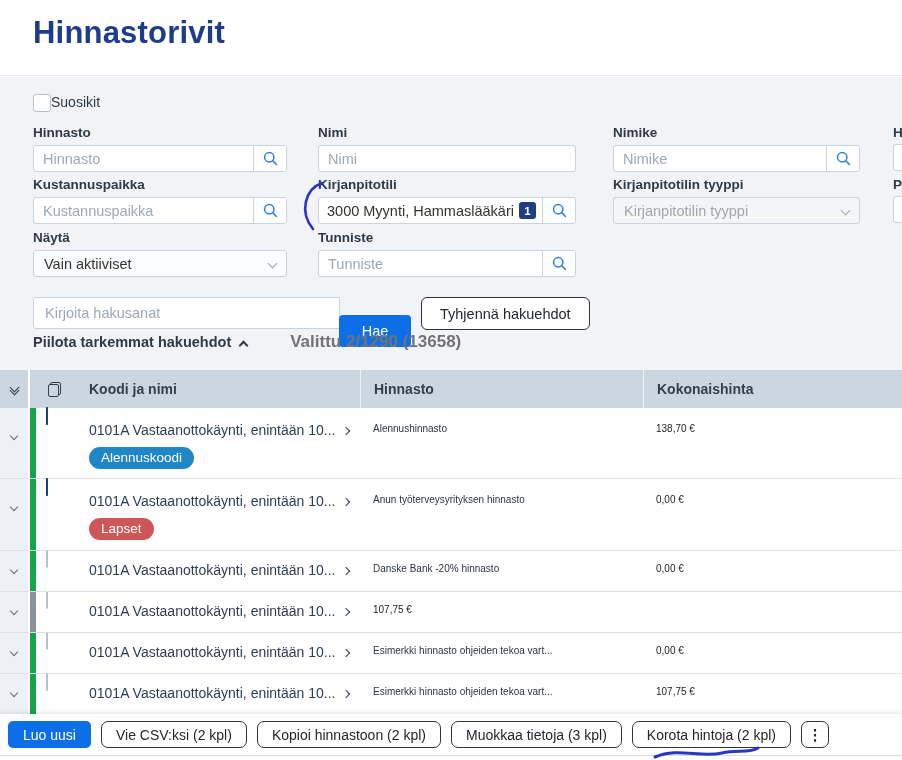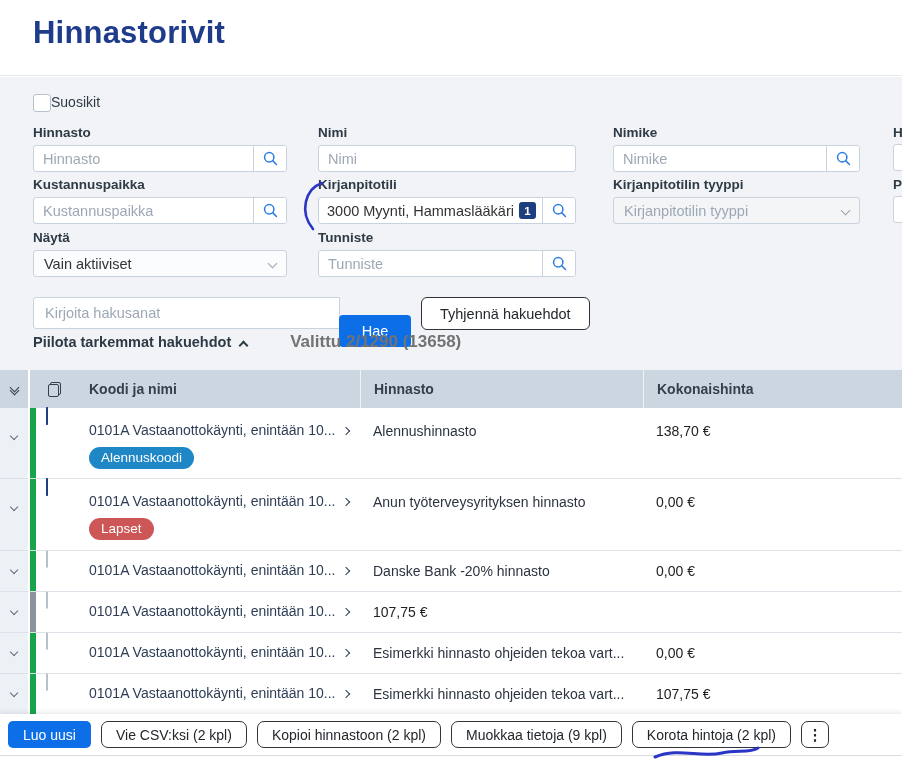--- a/index.html
+++ b/index.html
@@ -76,21 +76,21 @@
   .r-main.short { height:41px; }
   .bar { width:6px; flex:0 0 auto; }
   .cb-cell { width:43px; flex:0 0 auto; }
   .r-main.tall .cb-cell .cb, .r-main.t2 .cb-cell .cb { margin:16px 0 0 10px; }
   .r-main.short .cb-cell .cb { margin:11px 0 0 10px; }
   .code-cell { width:281px; flex:0 0 auto; padding:14px 0 0 10px; }
   .r-main.short .code-cell { padding-top:11px; }
   .code-line { display:flex; align-items:center; }
   .code { font-weight:400; font-size:14px; color:#2e3d55; white-space:nowrap; cursor:pointer; }
   .badge { display:inline-block; margin-top:9px; padding:3px 12px 4px; border-radius:12px; color:#fff; font-size:13.5px; }
-  .cell { font-size:14px; color:#2c3440; padding-top:15px; }
+  .cell { font-size:10px; color:#2c3440; padding-top:15px; }
   .r-main.short .cell { padding-top:12px; }
   .cell.hin { width:283px; flex:0 0 auto; padding-left:13px; white-space:nowrap; overflow:hidden; }
   .cell.price { flex:1; padding-left:13px; color:#222; }
 
   
   .actionbar { position:absolute; top:714px; left:0; width:902px; height:41px; background:#fff; box-shadow:0 -2px 4px rgba(40,50,60,.10); display:flex; align-items:center; gap:10px; padding-left:8px; z-index:5; }
   .actionbar::after { content:""; position:absolute; left:0; right:0; top:41px; height:1px; background:#d9dde2; }
   .btn-primary { height:27px; background:#0d6fe8; color:#fff; border:none; border-radius:5px; padding:0 15px; font:inherit; font-size:14px; cursor:pointer; }
   .btn-outline { height:27px; background:#fff; border:1.6px solid #30363c; border-radius:7px; color:#22272c; padding:0 14px; font:inherit; font-size:14px; cursor:pointer; white-space:nowrap; }
   .btn-kebab { width:28px; height:27px; background:#fff; border:1.6px solid #30363c; border-radius:7px; font-size:15px; font-weight:700; color:#22272c; cursor:pointer; line-height:1; }
@@ -319,21 +319,21 @@
         </div>
       </div>
   </div>
 </div>
 
 <div class="actionbar">
   <button class="btn-primary">Luo uusi</button>
   <span id="action-buttons" style="display:flex; gap:10px;">
       <button class="btn-outline">Vie CSV:ksi (2 kpl)</button>
       <button class="btn-outline">Kopioi hinnastoon (2 kpl)</button>
-      <button class="btn-outline">Muokkaa tietoja (9 kpl)</button>
+      <button class="btn-outline">Muokkaa tietoja (3 kpl)</button>
       <button class="btn-outline">Korota hintoja (2 kpl)</button>
     </span>
   <button class="btn-kebab">⋮</button>
 </div>
 
 <svg class="ink">
   <path d="M 322 183 C 305 189 299 212 313 229" fill="none" stroke="#2a35c5" stroke-width="2.6" stroke-linecap="round"></path>
   <path d="M 655 757 C 678 747 700 758 722 753 C 738 750 750 753 758 748" fill="none" stroke="#2a35c5" stroke-width="3" stroke-linecap="round"></path>
 </svg>
 

